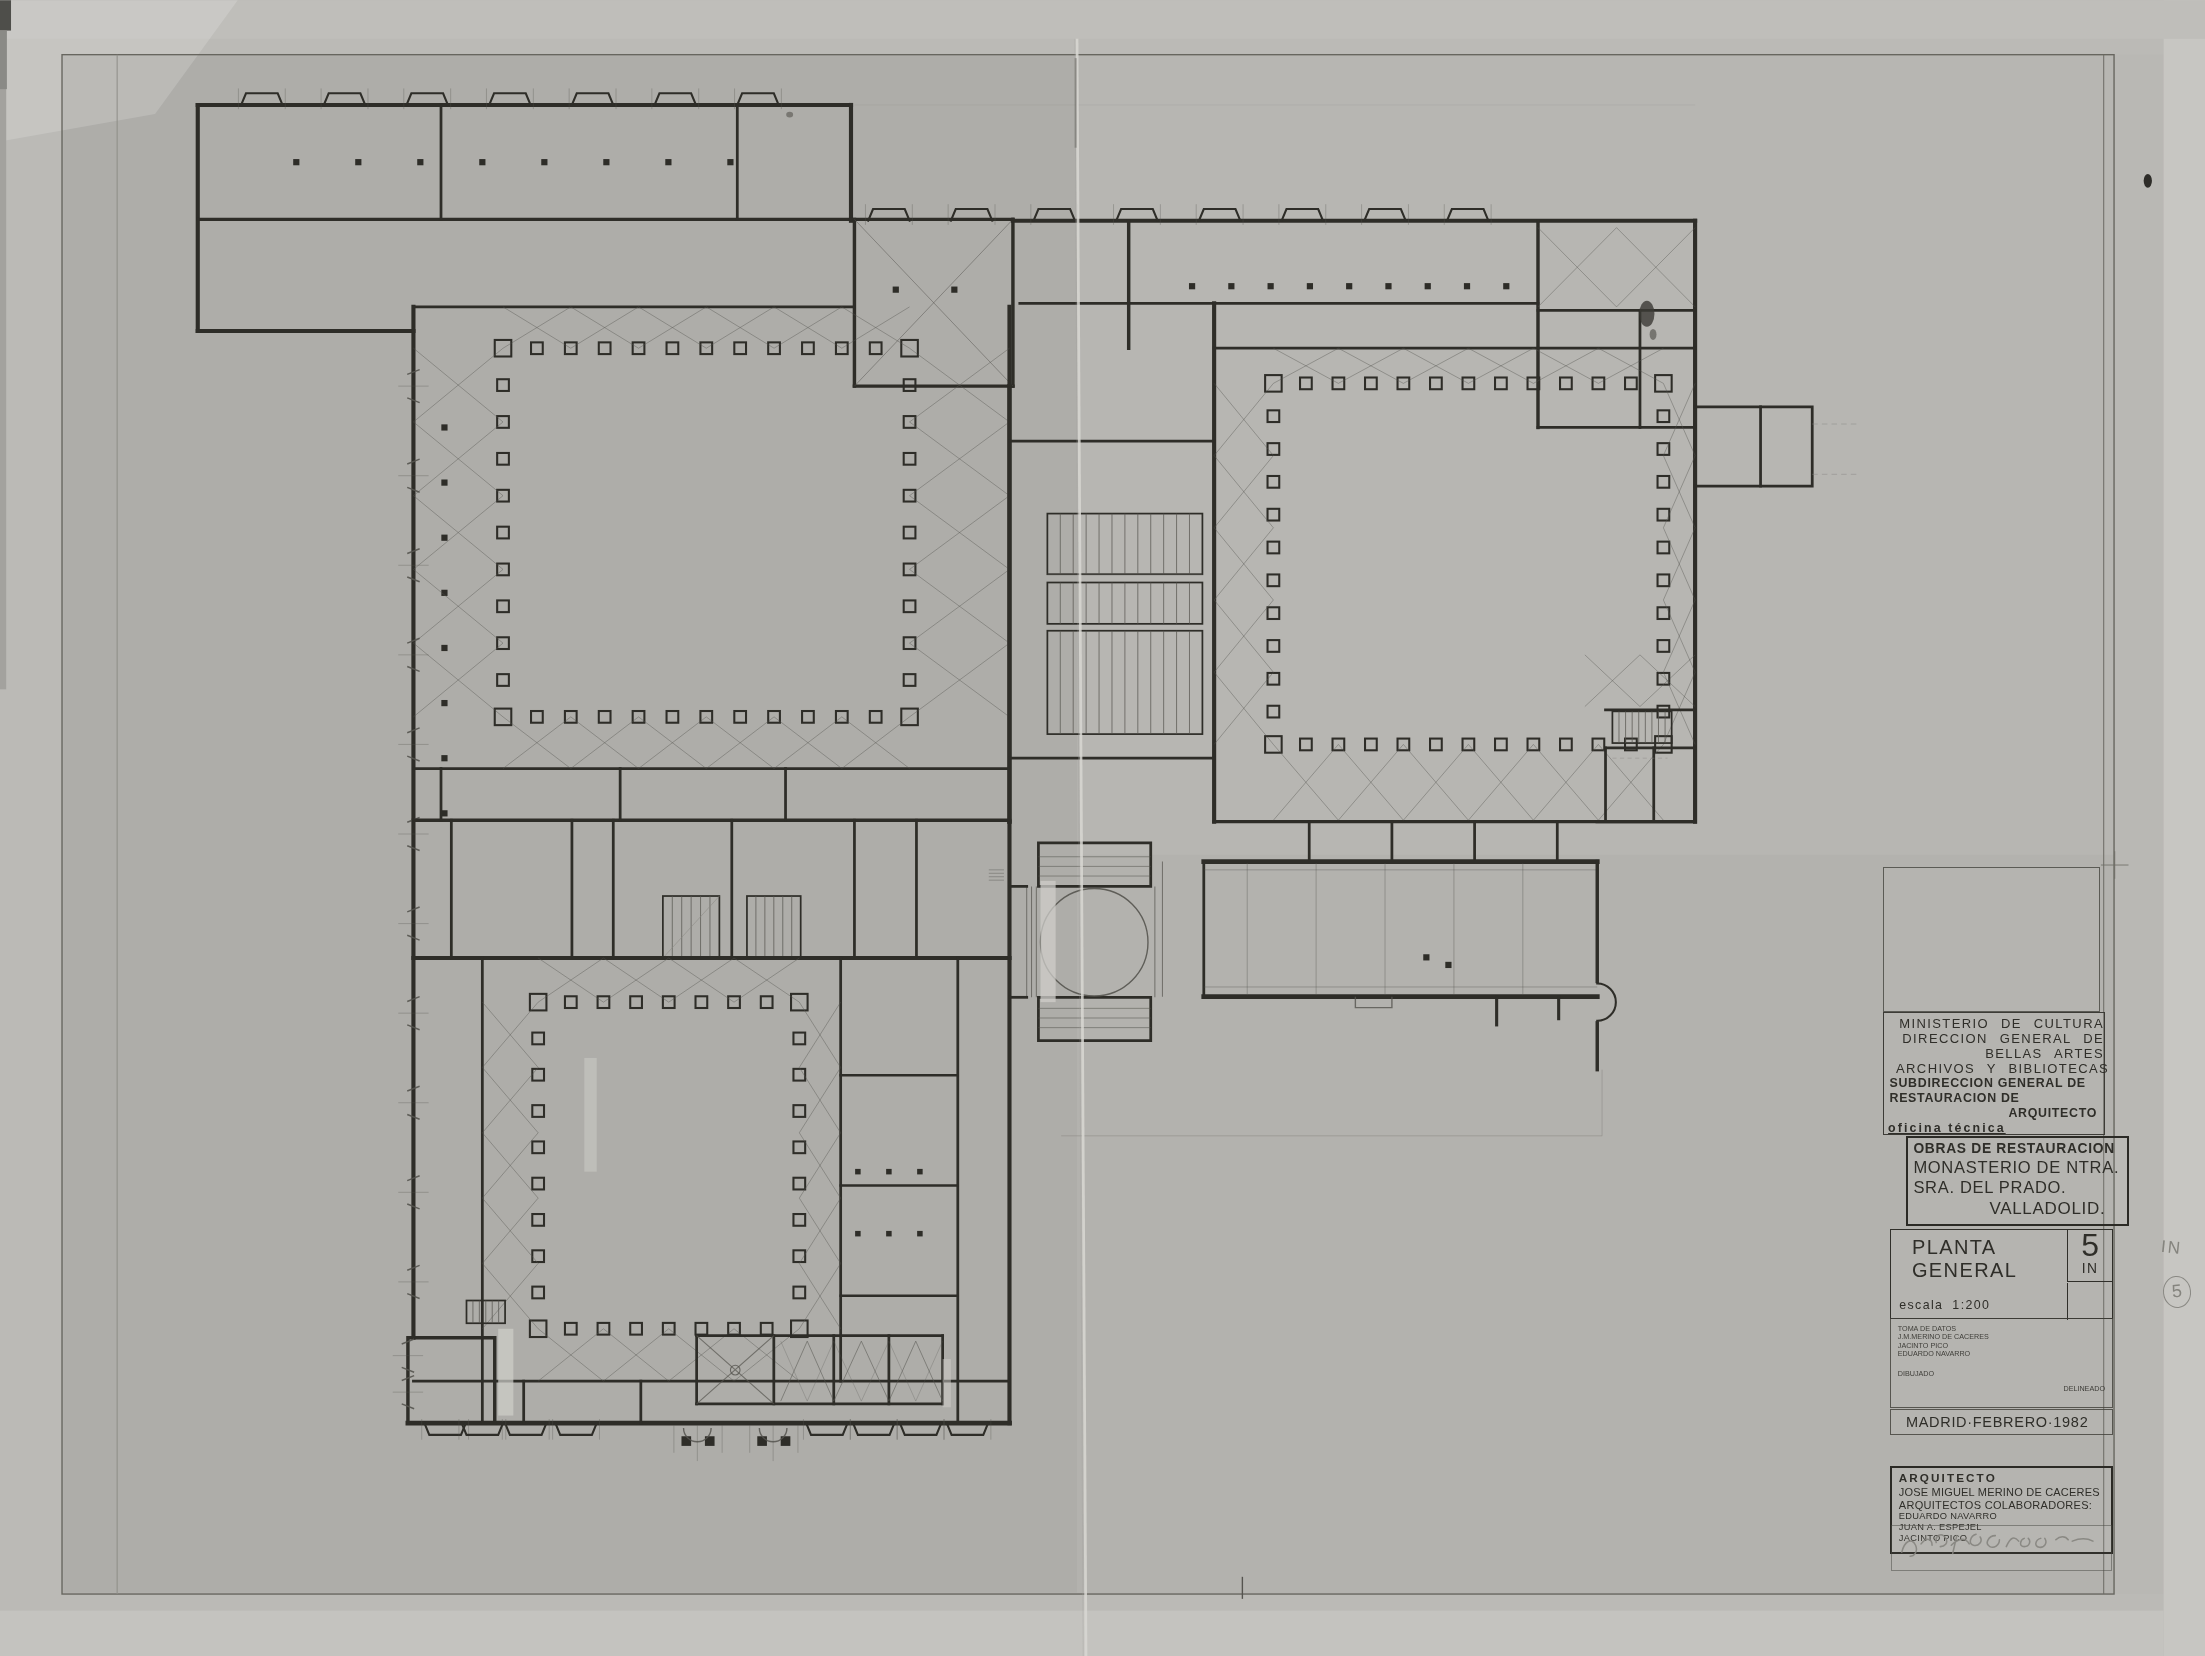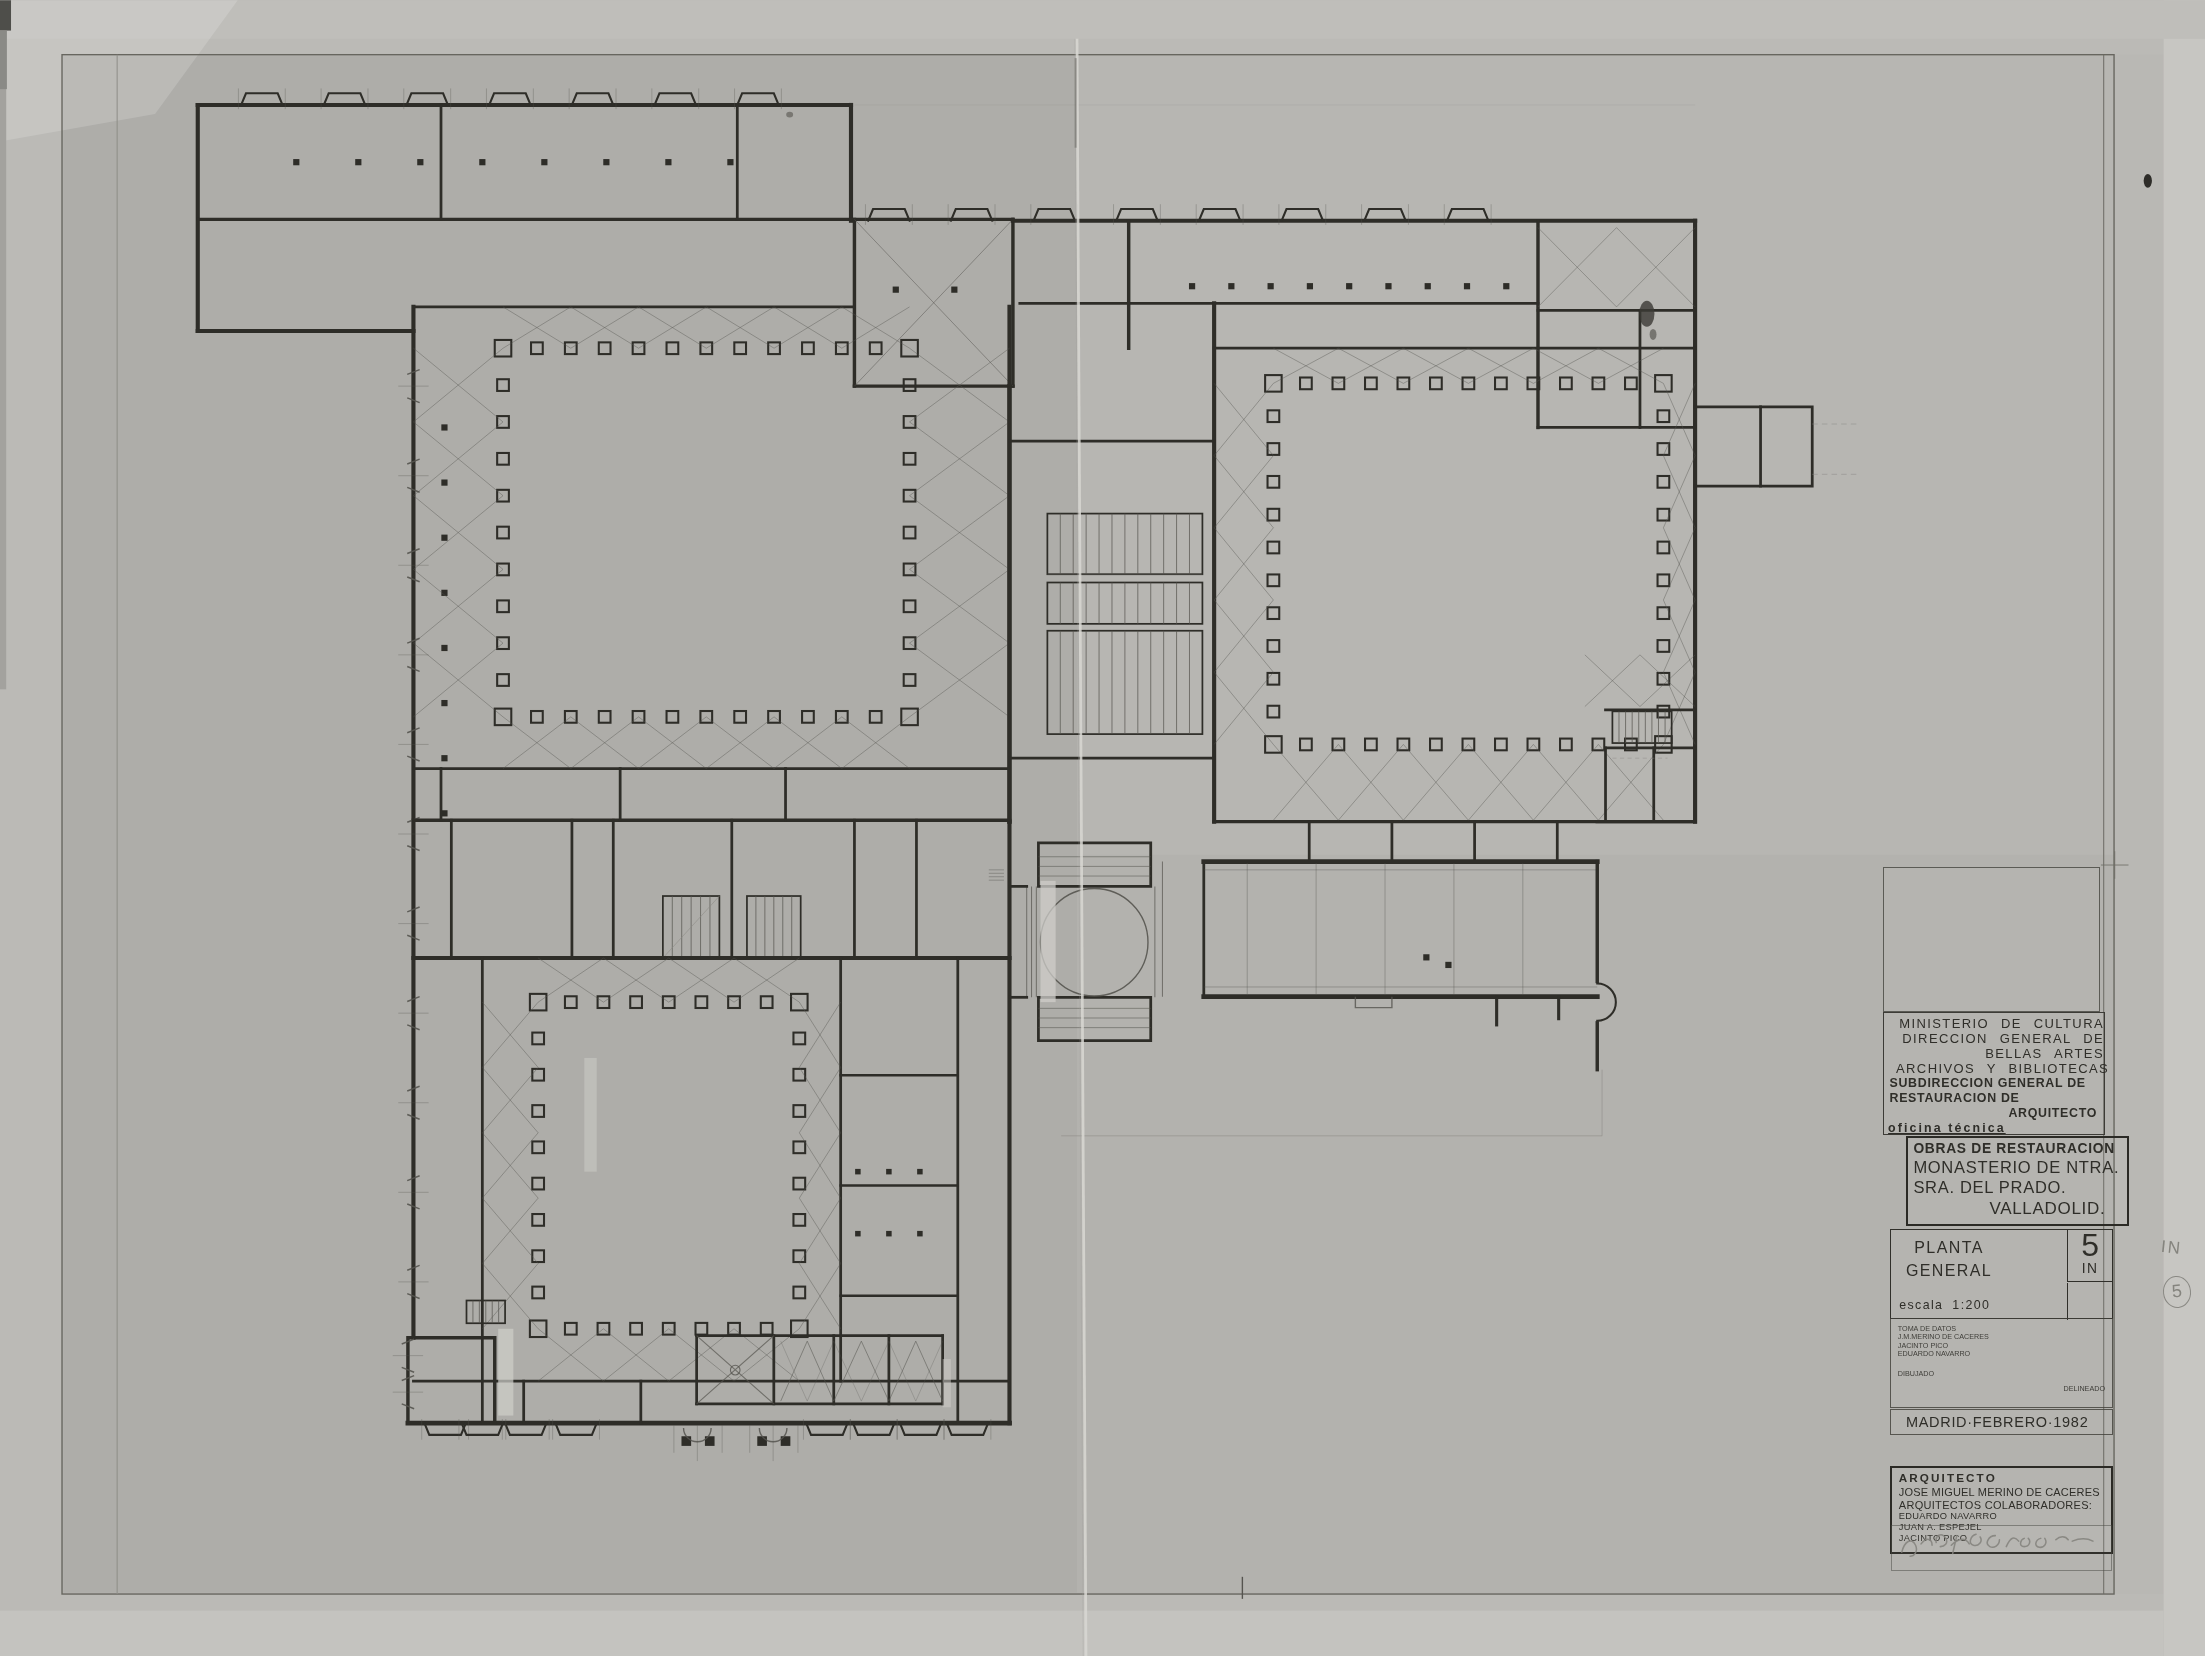--- a/index.html
+++ b/index.html
@@ -20,21 +20,21 @@
   .tb-b .bold{font-weight:bold;font-size:12.4px;letter-spacing:0.7px;}
   .tb-b .lft{padding-left:5.5px;}
   .tb-b .rgt{text-align:right;padding-right:6.9px;}
   .tb-b .low{padding-left:4.1px;letter-spacing:2.1px;text-decoration:underline;}
   .tb-c{left:6.9px;top:269px;width:223px;height:90px;border:2.4px solid #2b2a25;padding:3.4px 5.5px;margin-left:16px;}
   .tb-c .c1{font-weight:bold;font-size:13.8px;line-height:16.5px;letter-spacing:0.7px;}
   .tb-c .c2{font-size:16.5px;line-height:19.3px;letter-spacing:0.7px;}
   .tb-c .c3{font-size:16.5px;line-height:20.7px;letter-spacing:0.7px;}
   .tb-c .c4{font-size:17px;line-height:22px;padding-left:76px;letter-spacing:0.7px;}
   .tb-d{left:6.9px;top:362px;width:223px;height:90px;border:1.7px solid #302f2a;}
-  .tb-d .dtitle{position:absolute;left:15px;top:5.5px;font-size:16px;line-height:23.4px;letter-spacing:1.4px;text-align:center;}
+  .tb-d .dtitle{position:absolute;left:21px;top:5.5px;font-size:20px;line-height:23.4px;letter-spacing:1.4px;}
   .tb-d .descala{position:absolute;left:8.3px;top:68px;font-size:12.4px;letter-spacing:1.4px;word-spacing:4.1px;}
   .tb-d .dnum{position:absolute;right:-0.7px;top:-0.7px;width:45px;height:52px;border-left:1.7px solid #302f2a;border-bottom:1.7px solid #302f2a;text-align:center;}
   .tb-d .dnum .n5{font-size:32px;line-height:32px;}
   .tb-d .dnum .nin{font-size:13.8px;line-height:15px;letter-spacing:1.4px;}
   .tb-d .dnum2{position:absolute;right:-0.7px;top:53px;width:45px;height:37px;border-left:1.7px solid #302f2a;}
   .tb-e{left:6.9px;top:451px;width:223px;height:90px;border:1px solid rgba(62,61,55,.8);padding:5.5px 6.9px;font-size:7.2px;line-height:8.6px;color:#3e3d38;}
   .tb-e .gap1{margin-top:11px;}
   .tb-e .gap2{margin-top:6.9px;text-align:right;}
   .tb-f{left:6.9px;top:542px;width:223px;height:25.5px;border:1px solid rgba(62,61,55,.8);font-size:14.5px;line-height:24px;padding-left:15px;letter-spacing:0.7px;}
   .tb-g{left:6.9px;top:567px;width:223px;height:88px;border:2.4px solid #2b2a25;padding:3.4px 6.9px;margin-top:32px;}

